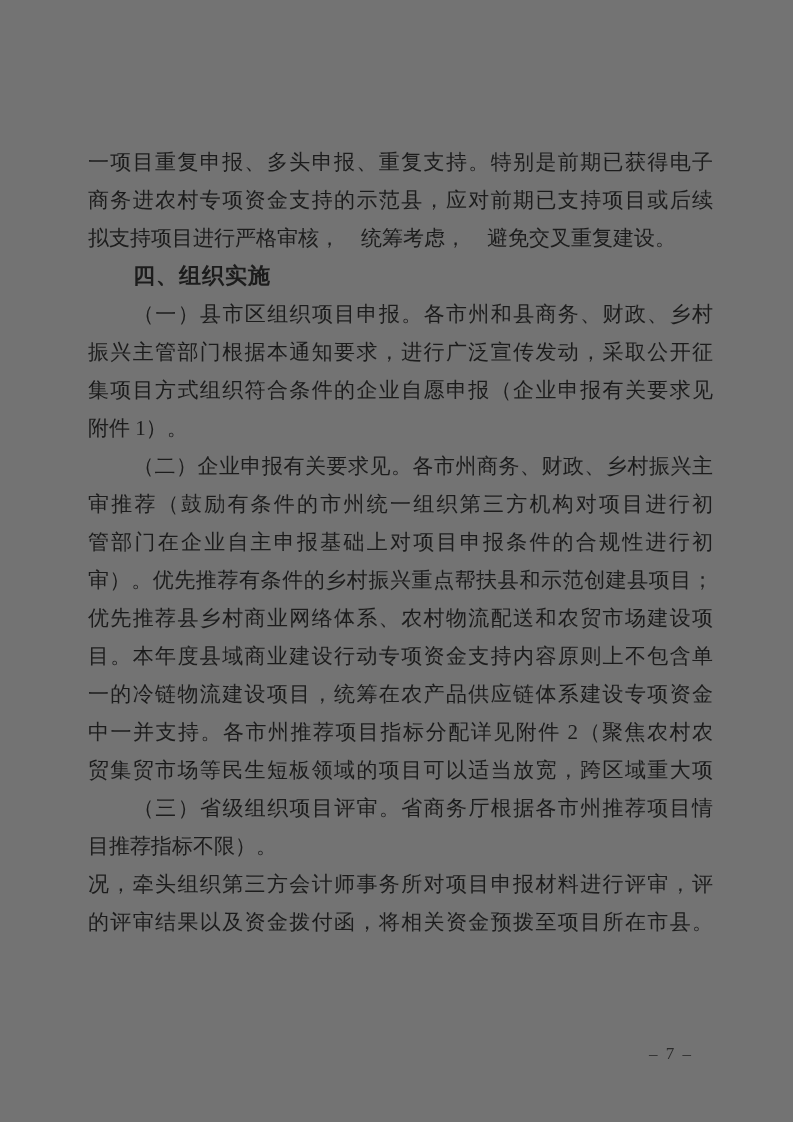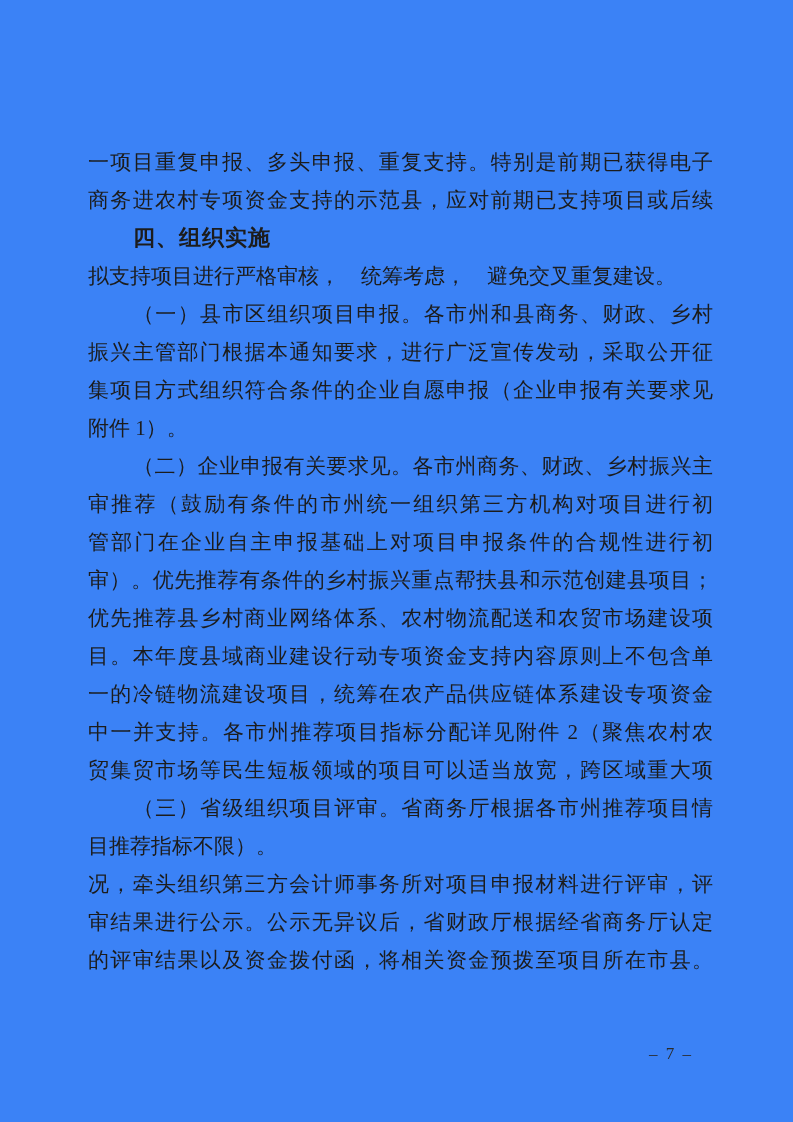--- a/index.html
+++ b/index.html
@@ -4,21 +4,21 @@
 <style>
   html, body {
     margin: 0;
     padding: 0;
     background: #e8e8e8;
   }
   .page {
     position: relative;
     width: 793px;
     height: 1122px;
-    background: #3b82f6;
+    background: #737373;
     margin: 0 auto;
     overflow: hidden;
     font-family: "Liberation Serif", "DejaVu Serif", serif;
     color: #1c1c1c;
   }
   .doc-body {
     position: absolute;
     left: 88px;
     top: 143px;
     width: 625px;
@@ -59,35 +59,34 @@
     color: #2a2a2a;
   }
 </style>
 </head>
 <body>
 
 <div class="page">
   <section class="doc-body" id="doc-body">
       <div class="line full"><span class="rest">一项目重复申报、多头申报、重复支持。特别是前期已获得电子</span></div>
       <div class="line full"><span class="rest">商务进农村专项资金支持的示范县，应对前期已支持项目或后续</span></div>
+      <div class="line end"><span class="rest">拟支持项目进行严格审核，　统筹考虑，　避免交叉重复建设。</span></div>
       <div class="line heading indent end"><span class="rest">四、组织实施</span></div>
-      <div class="line end"><span class="rest">拟支持项目进行严格审核，　统筹考虑，　避免交叉重复建设。</span></div>
       <div class="line full indent"><span class="lead">（一）县市区组织项目申报。</span><span class="rest">各市州和县商务、财政、乡村</span></div>
       <div class="line full"><span class="rest">振兴主管部门根据本通知要求，进行广泛宣传发动，采取公开征</span></div>
       <div class="line full"><span class="rest">集项目方式组织符合条件的企业自愿申报（企业申报有关要求见</span></div>
       <div class="line end"><span class="rest">附件 1）。</span></div>
       <div class="line full indent"><span class="lead">（二）企业申报有关要求见。</span><span class="rest">各市州商务、财政、乡村振兴主</span></div>
       <div class="line full"><span class="rest">审推荐（鼓励有条件的市州统一组织第三方机构对项目进行初</span></div>
       <div class="line full"><span class="rest">管部门在企业自主申报基础上对项目申报条件的合规性进行初</span></div>
       <div class="line full"><span class="rest">审）。优先推荐有条件的乡村振兴重点帮扶县和示范创建县项目；</span></div>
       <div class="line full"><span class="rest">优先推荐县乡村商业网络体系、农村物流配送和农贸市场建设项</span></div>
       <div class="line full"><span class="rest">目。本年度县域商业建设行动专项资金支持内容原则上不包含单</span></div>
       <div class="line full"><span class="rest">一的冷链物流建设项目，统筹在农产品供应链体系建设专项资金</span></div>
       <div class="line full"><span class="rest">中一并支持。各市州推荐项目指标分配详见附件 2（聚焦农村农</span></div>
       <div class="line full"><span class="rest">贸集贸市场等民生短板领域的项目可以适当放宽，跨区域重大项</span></div>
       <div class="line full indent"><span class="lead">（三）省级组织项目评审。</span><span class="rest">省商务厅根据各市州推荐项目情</span></div>
       <div class="line end"><span class="rest">目推荐指标不限）。</span></div>
       <div class="line full"><span class="rest">况，牵头组织第三方会计师事务所对项目申报材料进行评审，评</span></div>
-      <div class="line full"><span class="rest">审结果进行公示。公示无异议后，省财政厅根据经省商务厅认定</span></div>
       <div class="line full"><span class="rest">的评审结果以及资金拨付函，将相关资金预拨至项目所在市县。</span></div>
     </section>
   <div class="page-number">– 7 –</div>
 </div>
 
 </body></html>

